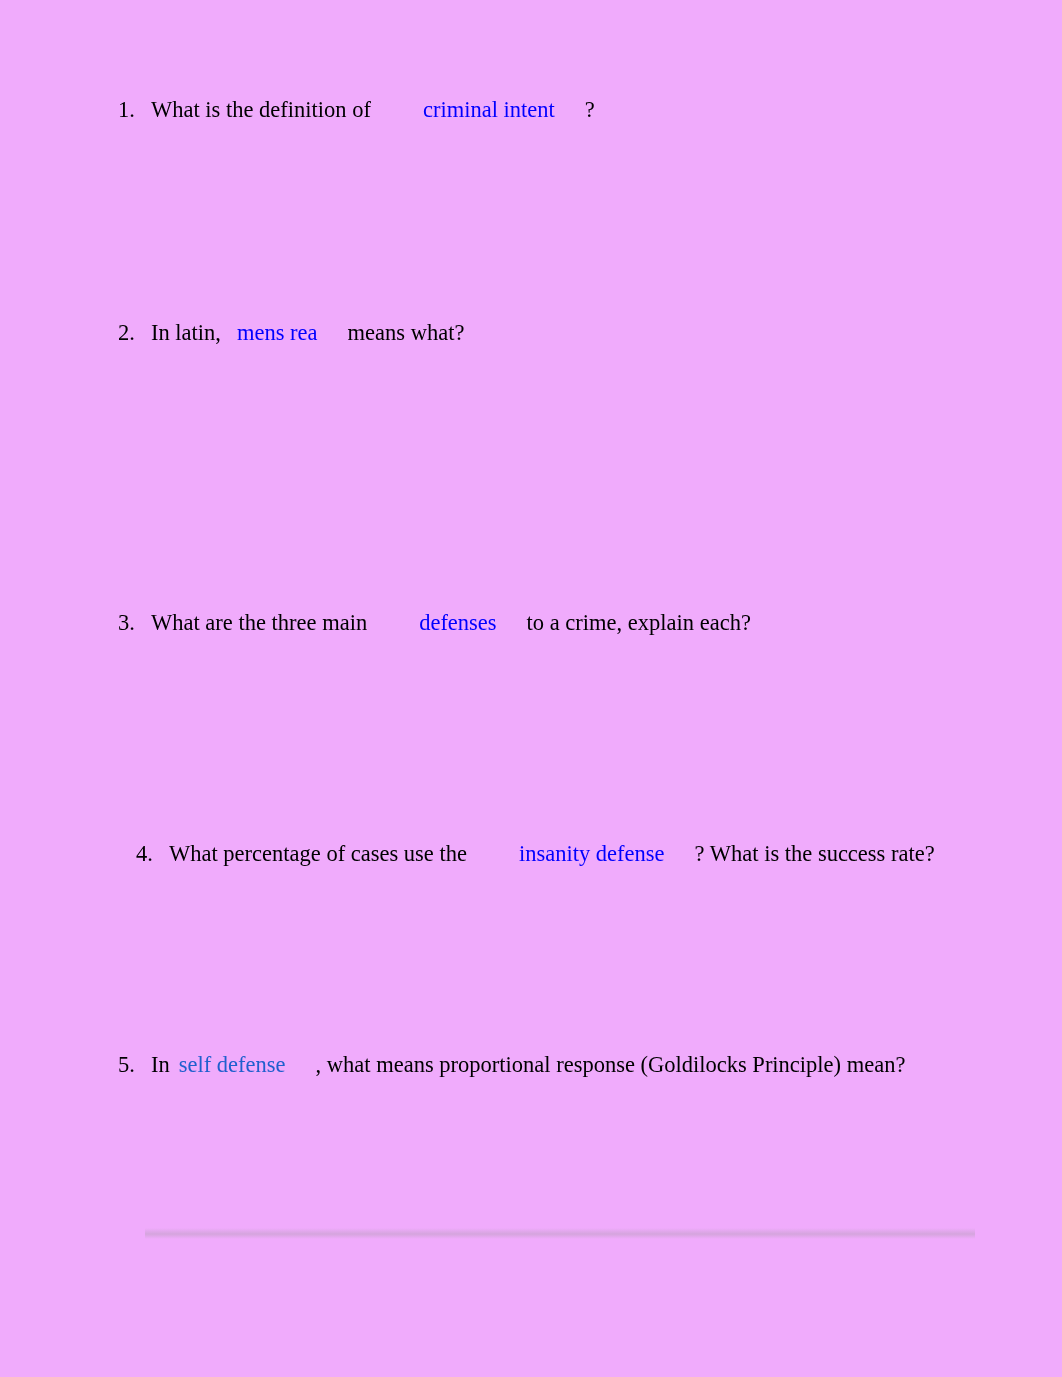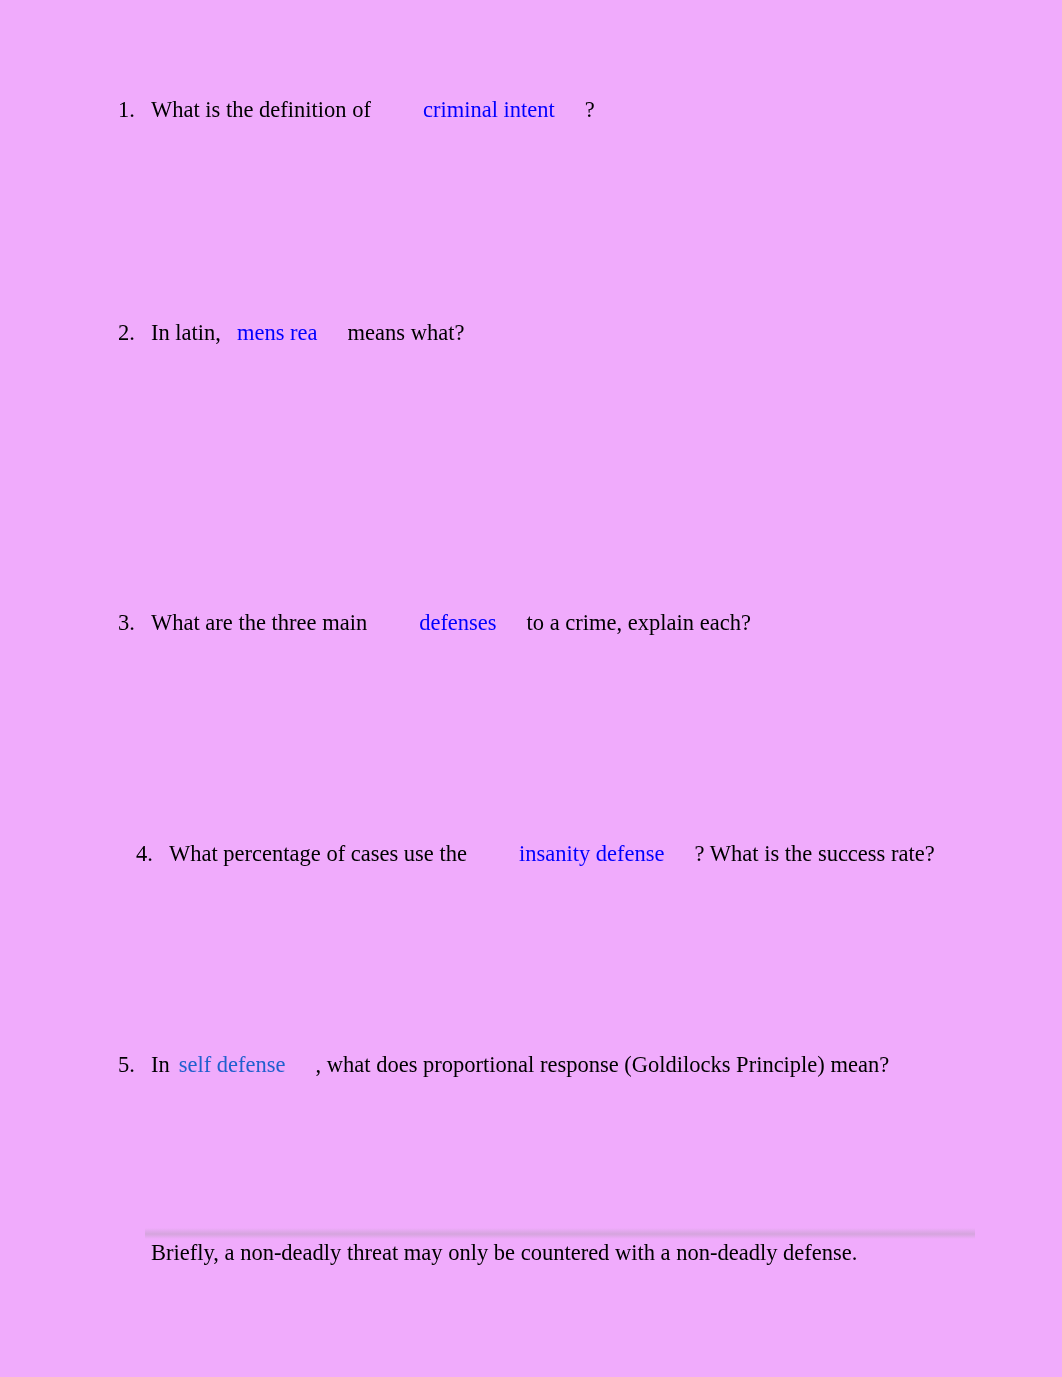--- a/index.html
+++ b/index.html
@@ -114,22 +114,21 @@
 
     <li class="q-item" id="item-3">
       <span class="q-num">3.</span><span class="q-text">What are the three main</span><span class="gap-lg"></span><span class="term">defenses</span><span class="gap-md"></span><span class="q-text">to a crime, explain each?</span>
     </li>
 
     <li class="q-item" id="item-4">
       <span class="q-num">4.</span><span class="q-text">What percentage of cases use the</span><span class="gap-lg"></span><span class="term">insanity defense</span><span class="gap-md"></span><span class="q-text">? What is the success rate?</span>
     </li>
 
     <li class="q-item" id="item-5">
-      <span class="q-num">5.</span><span class="q-text">In</span><span class="gap-xs"></span><span class="term-soft">self defense</span><span class="gap-md"></span><span class="q-text">, what does proportional response (Goldilocks Principle) mean?</span>
+      <span class="q-num">5.</span><span class="q-text">In</span><span class="gap-xs"></span><span class="term-soft">self defense</span><span class="gap-md"></span><span class="q-text">, what means proportional response (Goldilocks Principle) mean?</span>
     </li>
 
   </ol>
 
   <div class="page-shadow"></div>
 
-  <div class="answer-line">Briefly, a non-deadly threat may only be countered with a non-deadly defense.</div>
 
 </div>
 
 </body></html>

